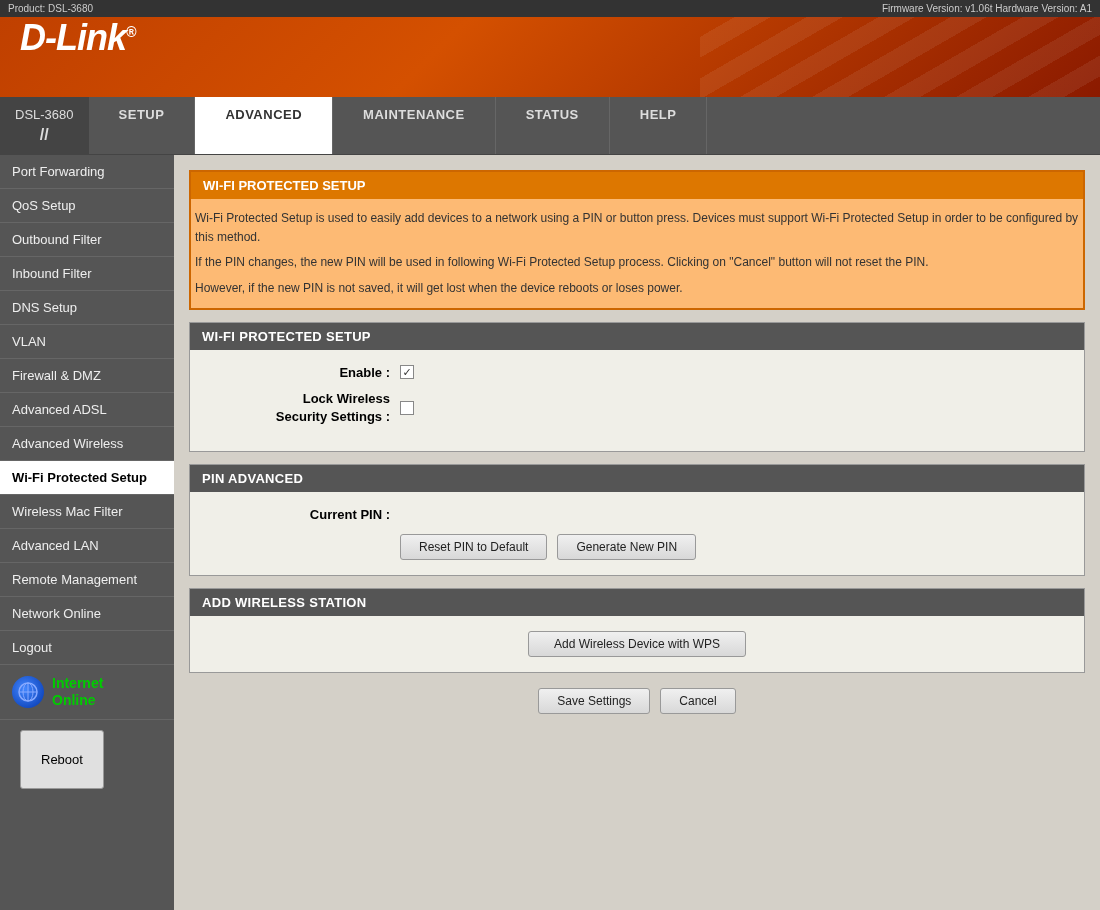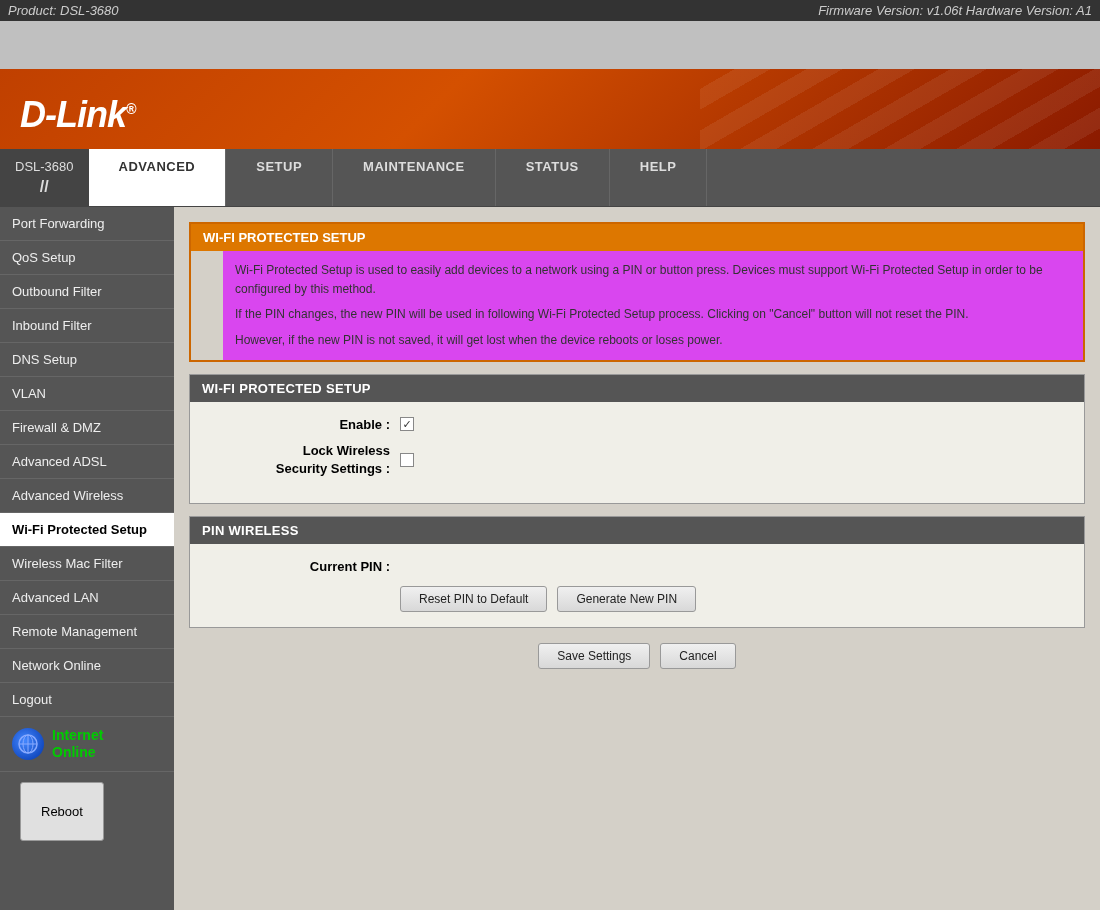--- a/index.html
+++ b/index.html
@@ -2,37 +2,35 @@
 <html><head>
   <meta charset="utf-8">
   <style>
     * { margin: 0; padding: 0; box-sizing: border-box; }
     body { font-family: Arial, sans-serif; font-size: 13px; background: #c0c0c0; width: 1100px; height: 910px; overflow: hidden; }
 
     
     .top-bar {
       background: #333;
       color: #ccc;
-      font-size: 13px;
+      font-size: 10px;
       padding: 3px 8px;
       display: flex;
       justify-content: space-between;
-      font-style: italic;
     }
 
     
     .header {
       background: linear-gradient(135deg, #c04000 0%, #d45000 40%, #8B1A00 100%);
       height: 80px;
       display: flex;
-      align-items: flex-end;
-      padding: 13px 20px;
+      align-items: flex-start;
+      padding: 0 20px;
       position: relative;
       overflow: hidden;
-      margin-top: 48px;
     }
     .header::after {
       content: '';
       position: absolute;
       right: 0; top: 0;
       width: 400px; height: 80px;
       background: repeating-linear-gradient(
         -30deg,
         transparent,
         transparent 18px,
@@ -146,26 +144,25 @@
       margin-bottom: 12px;
     }
     .info-box-title {
       background: #dd7700;
       color: white;
       font-weight: bold;
       padding: 6px 12px;
       font-size: 13px;
     }
     .info-box-body {
-      background: #d946ef;
-      padding: 10px 12px;
+      background: #fdba74;
+      padding: 10px 4px;
       line-height: 1.6;
       font-size: 12px;
       color: #333;
-      margin-left: 32px;
     }
 
     
     .section-box {
       border: 1px solid #999;
       margin-bottom: 12px;
       background: white;
     }
     .section-title {
       background: #555;
@@ -262,22 +259,22 @@
   <div class="logo">
     <span>D-Link<sup style="font-size:14px;">®</sup></span>
   </div>
 </div>
 
 <div class="nav-tabs">
   <div class="nav-tab-breadcrumb">
     <span>DSL-3680</span>
     <span style="font-weight:bold;font-size:16px;">//</span>
   </div>
+  <div class="nav-tab">SETUP</div>
   <div class="nav-tab active">ADVANCED</div>
-  <div class="nav-tab">SETUP</div>
   <div class="nav-tab">MAINTENANCE</div>
   <div class="nav-tab">STATUS</div>
   <div class="nav-tab">HELP</div>
 </div>
 
 <div class="main-layout">
 
   <div class="sidebar">
     <div class="sidebar-item">Port Forwarding</div>
     <div class="sidebar-item">QoS Setup</div>
@@ -340,35 +337,41 @@
               <span>Lock Wireless</span><br>
               <span>Security Settings :</span>
             </div>
             <div class="checkbox-input"></div>
           </div>
 
         </div>
       </div>
 
       <div class="section-box">
-        <div class="section-title">PIN WIRELESS</div>
+        <div class="section-title">PIN ADVANCED</div>
         <div class="section-body">
           <div class="pin-row">
             <div class="pin-label">Current PIN :</div>
             <span></span>
           </div>
           <div style="margin-left:190px;">
             <div class="btn-row">
               <button class="btn">Reset PIN to Default</button>
               <button class="btn">Generate New PIN</button>
             </div>
           </div>
         </div>
       </div>
 
+      <div class="section-box">
+        <div class="section-title">ADD WIRELESS STATION</div>
+        <div class="section-body" style="text-align:center; padding:15px;">
+          <button class="btn" style="padding:5px 25px;">Add Wireless Device with WPS</button>
+        </div>
+      </div>
 
       <div class="bottom-buttons">
         <button class="btn">Save Settings</button>
         <button class="btn">Cancel</button>
       </div>
 
     </div>
   </div>
 </div>
 

